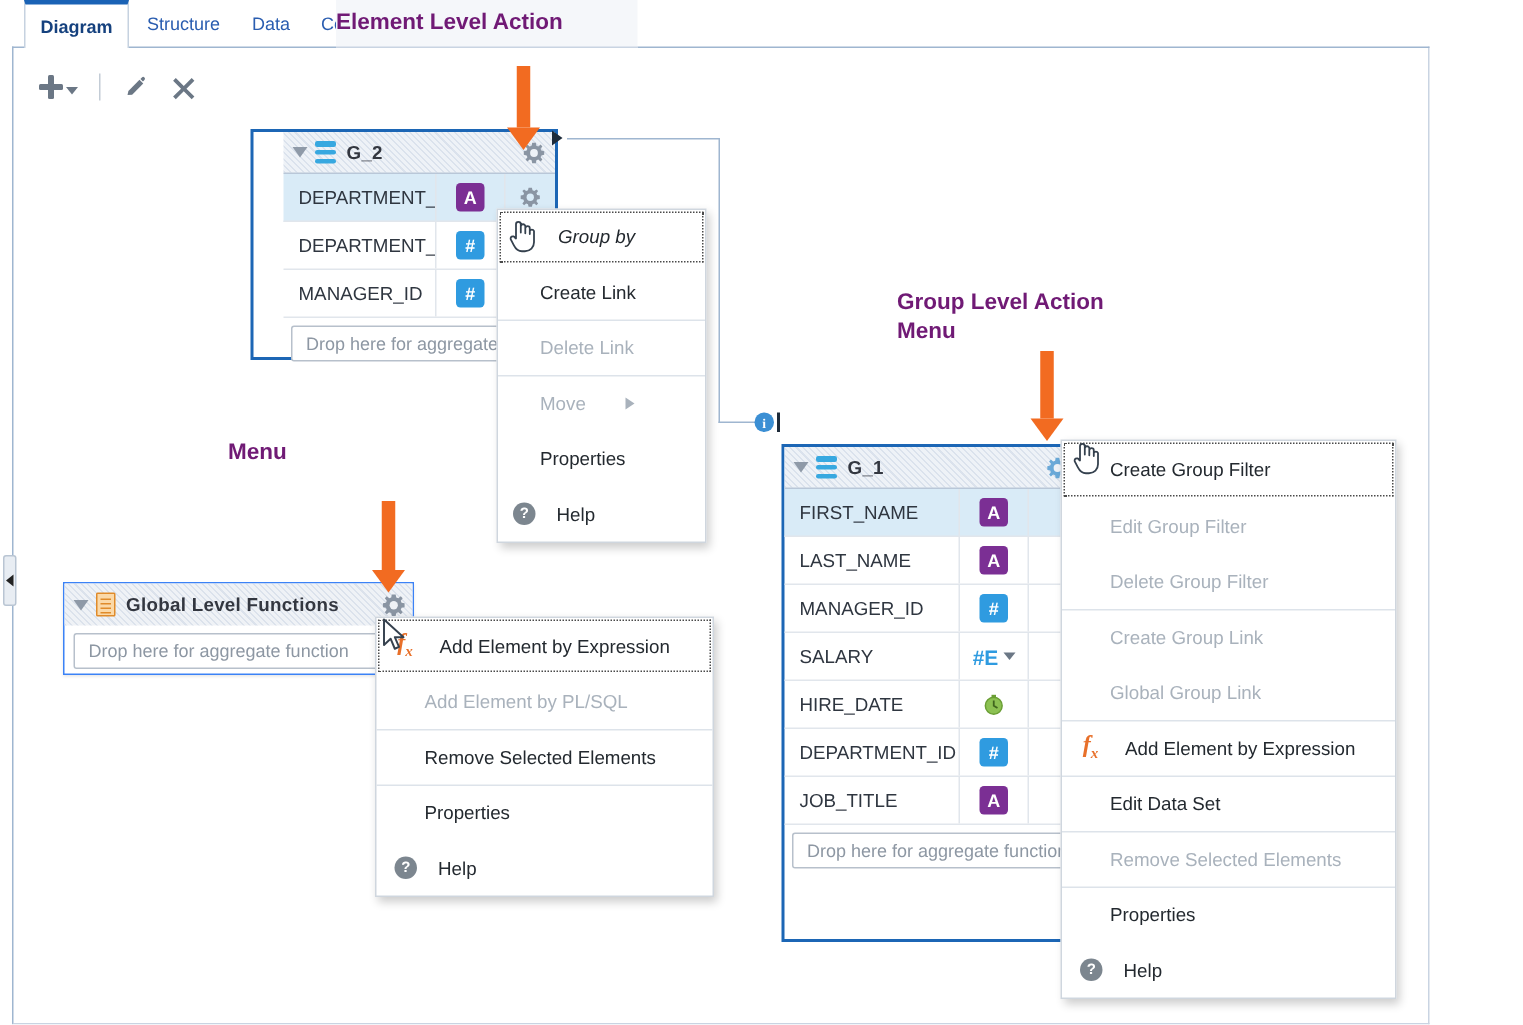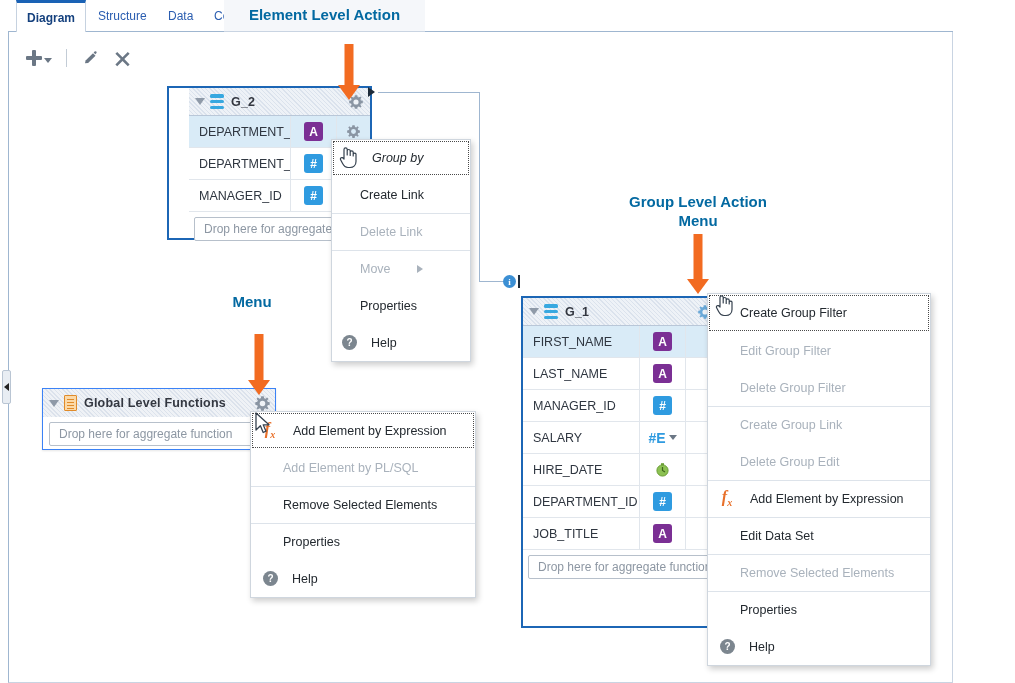--- a/index.html
+++ b/index.html
@@ -232,24 +232,23 @@
     color:#e8702a; font-size:16px; line-height:1;
   }
 
   
   .cursor-hand { position:absolute; width:22px; height:26px; z-index:60; pointer-events:none; }
   .cursor-arrow { position:absolute; width:20px; height:24px; z-index:60; pointer-events:none; }
 
   
   .anno {
     position: absolute;
-    color: #0369a1;
+    color: #701a75;
     font-weight: bold;
     font-size: 15px;
-    text-align: center;
     line-height: 19px;
     z-index: 30;
   }
   .anno-box {
     position:absolute;
     background:#f5f7fa;
     border-bottom:1px solid #c9d4e2;
     z-index: 30;
   }
   .arrow-down {
@@ -545,21 +544,21 @@
     <div class="mi noicon disabled" style="padding-left:32px;">
       <span class="mlabel">Edit Group Filter</span>
     </div>
     <div class="mi noicon disabled" style="padding-left:32px;">
       <span class="mlabel">Delete Group Filter</span>
     </div>
     <div class="mi noicon disabled sep-top" style="padding-left:32px;">
       <span class="mlabel">Create Group Link</span>
     </div>
     <div class="mi noicon disabled" style="padding-left:32px;">
-      <span class="mlabel">Delete Group Edit</span>
+      <span class="mlabel">Global Group Link</span>
     </div>
     <div class="mi sep-top" style="padding-left:10px;">
       <span class="fx-icon" style="width:18px;text-align:center;">f<sub style="font-size:10px;">x</sub></span>
       <span class="mlabel">Add Element by Expression</span>
     </div>
     <div class="mi noicon sep-top" style="padding-left:32px;">
       <span class="mlabel">Edit Data Set</span>
     </div>
     <div class="mi noicon disabled sep-top" style="padding-left:32px;">
       <span class="mlabel">Remove Selected Elements</span>

